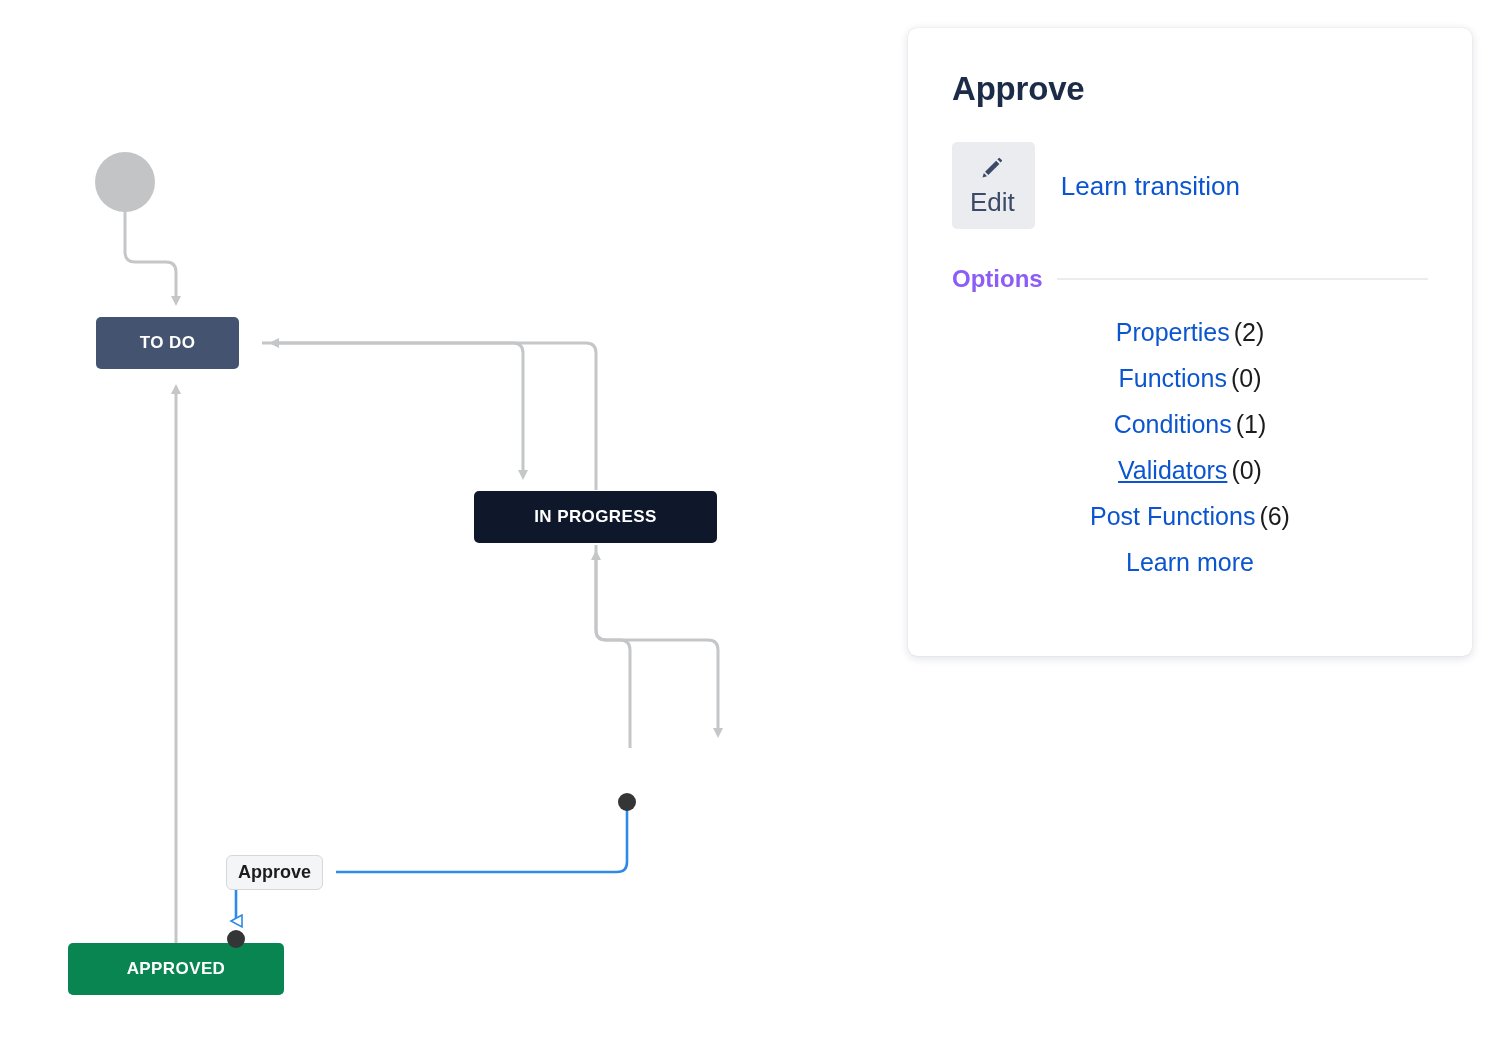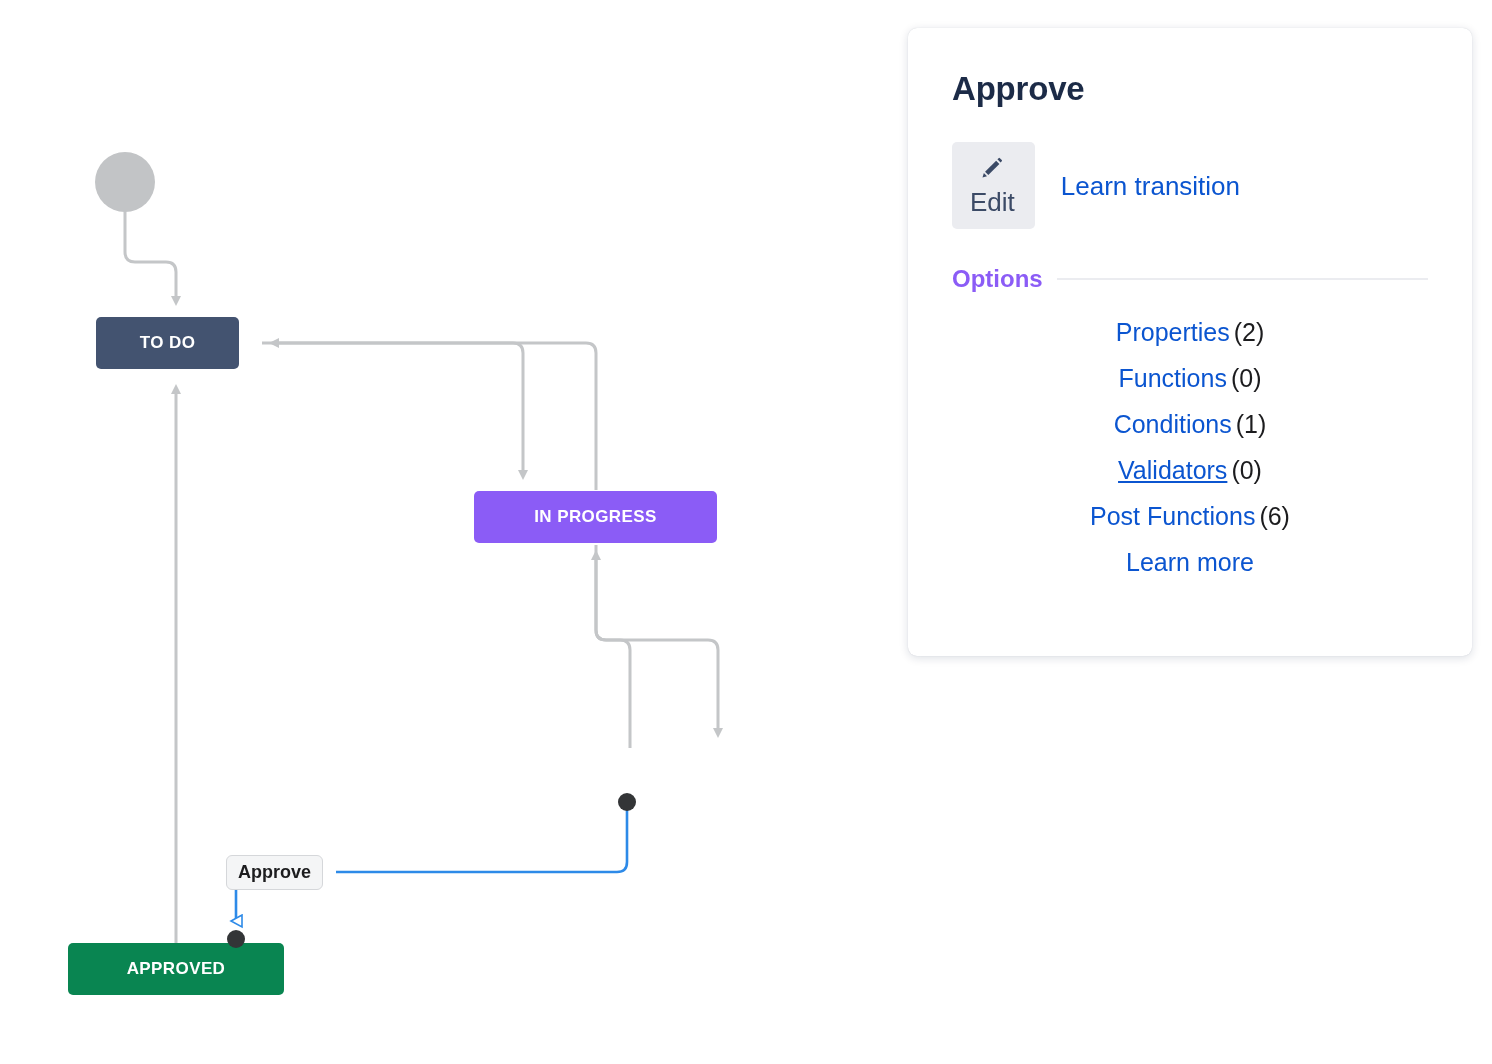--- a/index.html
+++ b/index.html
@@ -40,21 +40,21 @@
     justify-content: center;
     border-radius: 5px;
     color: #ffffff;
     font-weight: bold;
     font-size: 17px;
     letter-spacing: 0.4px;
     box-sizing: border-box;
     user-select: none;
   }
   .wf-node.slate  { background: #435370; }
-  .wf-node.blue   { background: #8b5cf6; }
+  .wf-node.blue   { background: #0f172a; }
   .wf-node.green  { background: #098551; }
 
   .wf-start-circle {
     position: absolute;
     border-radius: 50%;
     background: #C2C4C6;
   }
 
   .wf-endpoint-dot {
     position: absolute;

